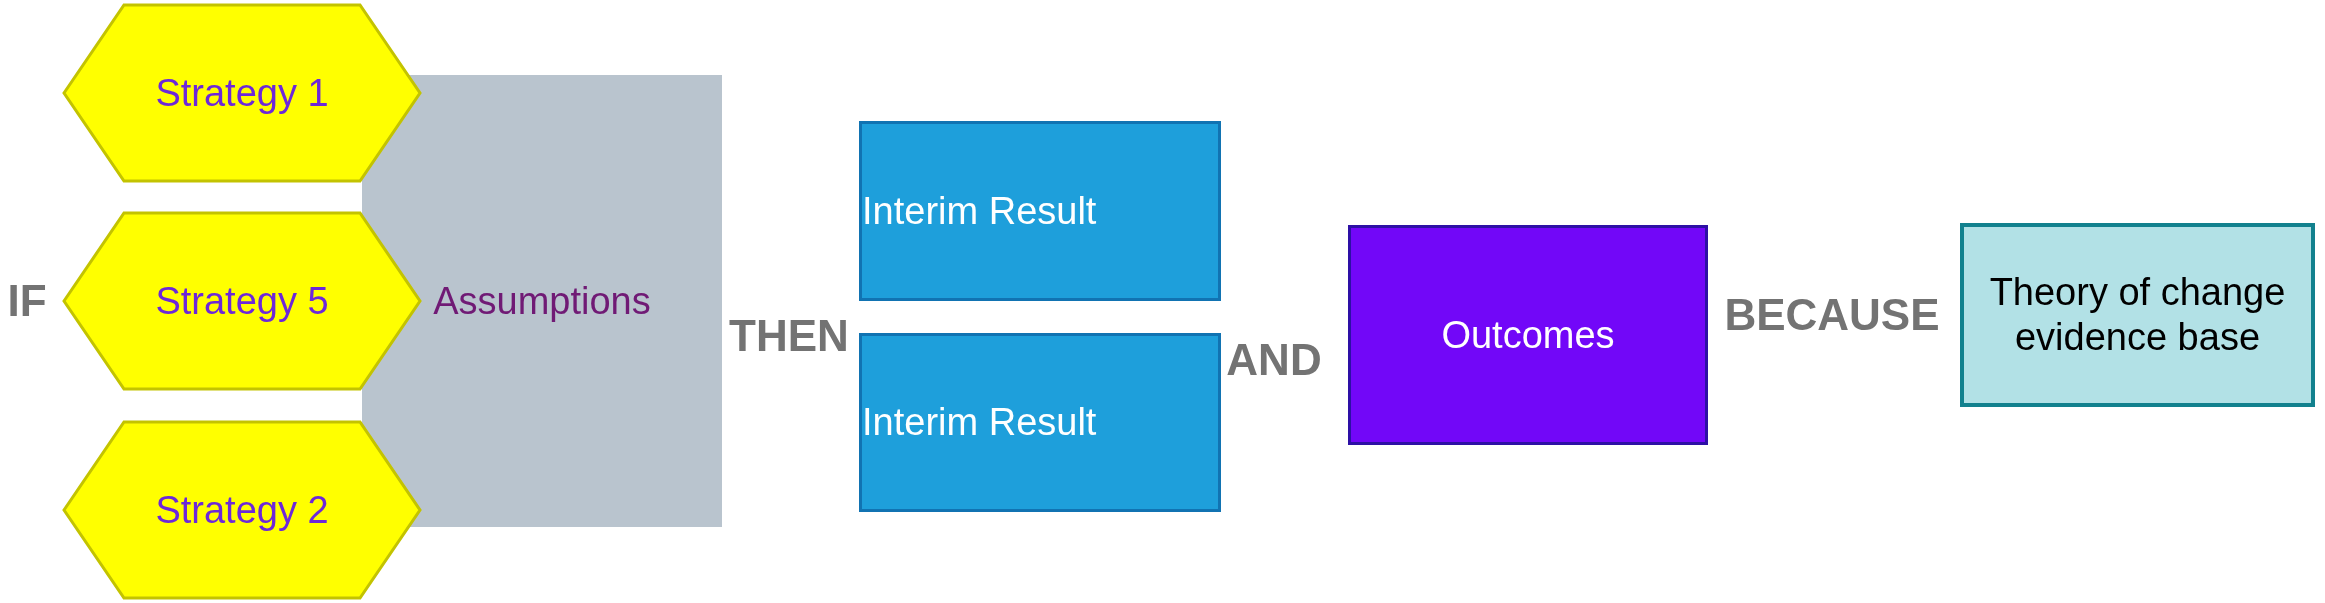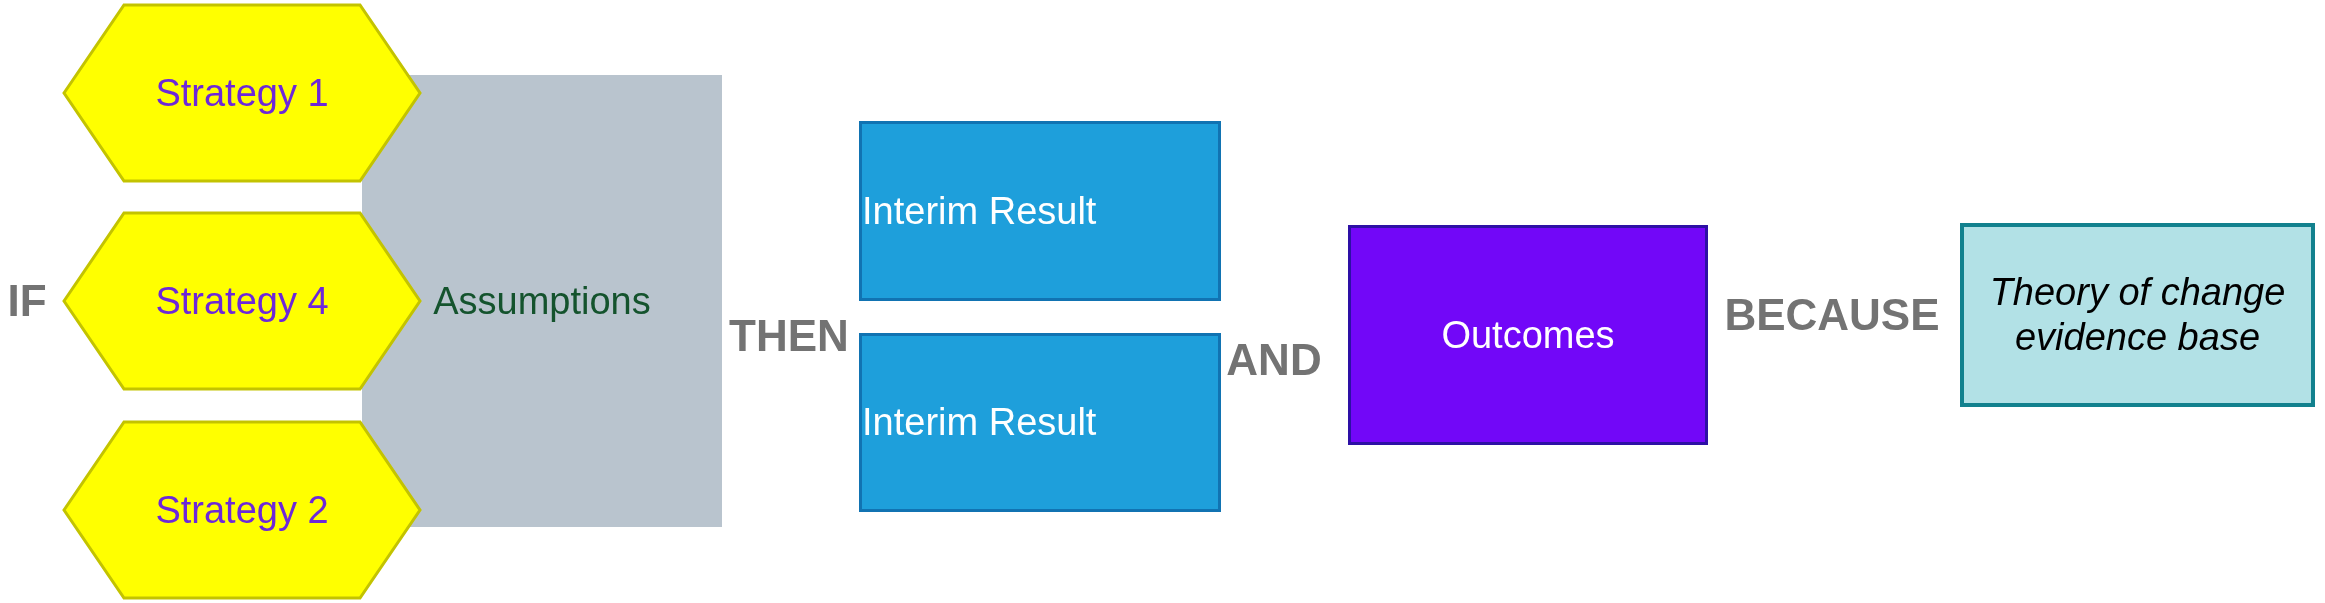--- a/index.html
+++ b/index.html
@@ -28,21 +28,21 @@
   #word-and     { left: 1274px; top: 317px; margin-top: 43px; }
   #word-because { left: 1832px; top: 315px; }
 
   
   #assumptions-box {
     left: 362px; top: 75px; width: 360px; height: 452px;
     background: var(--assumptions-fill, #B9C4CE);
     z-index: 1;
     display: flex; align-items: center; justify-content: center;
   }
-  #assumptions-box .shape-label { color: #14532d; }
+  #assumptions-box .shape-label { color: #701a75; }
 
   
   .hexagon {
     position: absolute;
     left: 62px; width: 360px; height: 180px;
     z-index: 2;
   }
   #hexagon-strategy-1 { top: 3px; }
   #hexagon-strategy-2 { top: 211px; }
   #hexagon-strategy-3 { top: 420px; }
@@ -93,21 +93,21 @@
   
   #evidence-box {
     left: 1960px; top: 223px; width: 355px; height: 184px;
     background: var(--evidence-fill, #B2E1E6);
     border: 4px solid var(--evidence-border, #12818E);
     box-sizing: border-box;
     display: flex; align-items: center; justify-content: center;
     z-index: 2;
   }
   #evidence-box .shape-label { color: #000000; }
-  .line-block span { display: block; font-style: italic; }
+  .line-block span { display: block; }
 </style>
 </head>
 <body>
 
 <div id="canvas">
 
   <div id="word-if" class="connector">IF</div>
   <div id="word-then" class="connector">THEN</div>
   <div id="word-and" class="connector">AND</div>
   <div id="word-because" class="connector">BECAUSE</div>
@@ -123,21 +123,21 @@
     <div class="label-layer">
       <div class="shape-label">Strategy 1</div>
     </div>
   </div>
 
   <div id="hexagon-strategy-2" class="hexagon">
     <svg width="360" height="180" viewBox="0 0 360 180">
       <polygon class="hex-poly" points="2,90 62,2 298,2 358,90 298,178 62,178"></polygon>
     </svg>
     <div class="label-layer">
-      <div class="shape-label">Strategy 4</div>
+      <div class="shape-label">Strategy 5</div>
     </div>
   </div>
 
   <div id="hexagon-strategy-3" class="hexagon">
     <svg width="360" height="180" viewBox="0 0 360 180">
       <polygon class="hex-poly" points="2,90 62,2 298,2 358,90 298,178 62,178"></polygon>
     </svg>
     <div class="label-layer">
       <div class="shape-label">Strategy 2</div>
     </div>

